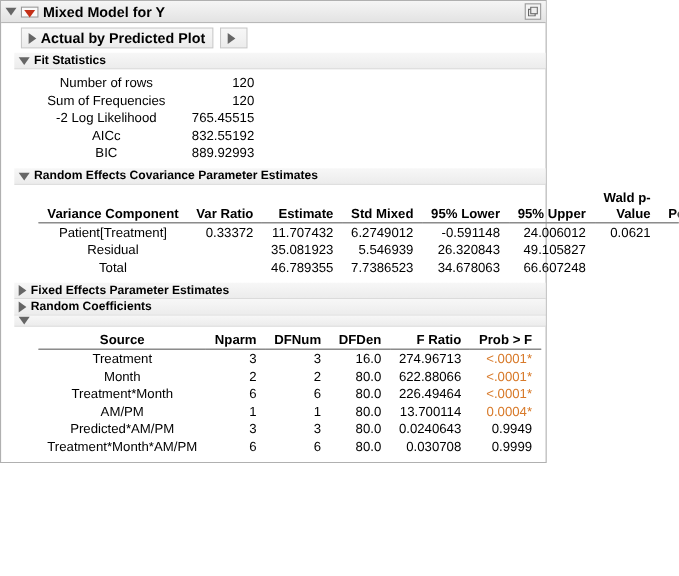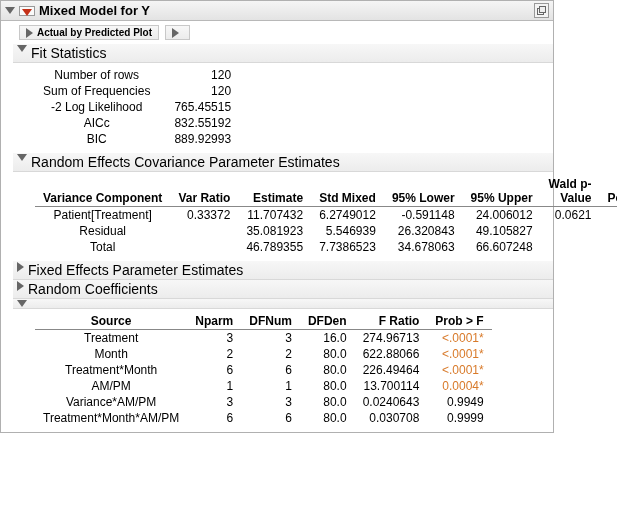--- a/index.html
+++ b/index.html
@@ -4,42 +4,42 @@
 <style>
   * { box-sizing: border-box; }
   html, body {
     margin: 0; padding: 0;
     font-family: Arial, Helvetica, sans-serif;
     font-size: 12px;
     color: #000;
     background: #fff;
   }
   .window {
-    width: 554px;
+    width: 497px;
     border: 1px solid #b0b0b0;
     background: #fff;
   }
   .main-header {
     background: linear-gradient(#f5f5f5, #e3e3e3);
     border-bottom: 1px solid #b8b8b8;
     padding: 2px 4px;
     display: flex;
     align-items: center;
     font-weight: bold;
     font-size: 13px;
   }
   .section-header {
     background: linear-gradient(#f5f5f5, #e7e7e7);
     border-top: 1px solid #d0d0d0;
     border-bottom: 1px solid #d0d0d0;
     padding: 1px 4px 1px 18px;
-    font-weight: normal;
-    font-size: 14px;
+    font-weight: bold;
+    font-size: 11px;
     display: flex;
-    align-items: flex-start;
+    align-items: center;
   }
   .section-header.sub {
     margin-left: 12px;
     padding-left: 4px;
     border-top: none;
     border-bottom: 1px solid #d8d8d8;
     background: linear-gradient(#f7f7f7, #ececec);
   }
   .tri {
     display: inline-block;
@@ -88,21 +88,21 @@
   .inline-panels {
     display: flex;
     gap: 6px;
     padding: 4px 4px 4px 18px;
   }
   .panel-btn {
     background: linear-gradient(#f7f7f7, #ececec);
     border: 1px solid #c8c8c8;
     padding: 1px 6px;
     font-weight: bold;
-    font-size: 10px;
+    font-size: 13px;
     display: flex;
     align-items: center;
   }
   .content {
     padding: 4px 8px 6px 34px;
   }
   table.data {
     border-collapse: collapse;
     font-size: 12px;
   }
@@ -290,21 +290,21 @@
           </tr>
           <tr>
             <td class="lbl">AM/PM</td>
             <td>1</td>
             <td>1</td>
             <td>80.0</td>
             <td>13.700114</td>
             <td class="sig">0.0004*</td>
           </tr>
           <tr>
-            <td class="lbl">Variance*AM/PM</td>
+            <td class="lbl">Predicted*AM/PM</td>
             <td>3</td>
             <td>3</td>
             <td>80.0</td>
             <td>0.0240643</td>
             <td class="">0.9949</td>
           </tr>
           <tr>
             <td class="lbl">Treatment*Month*AM/PM</td>
             <td>6</td>
             <td>6</td>

